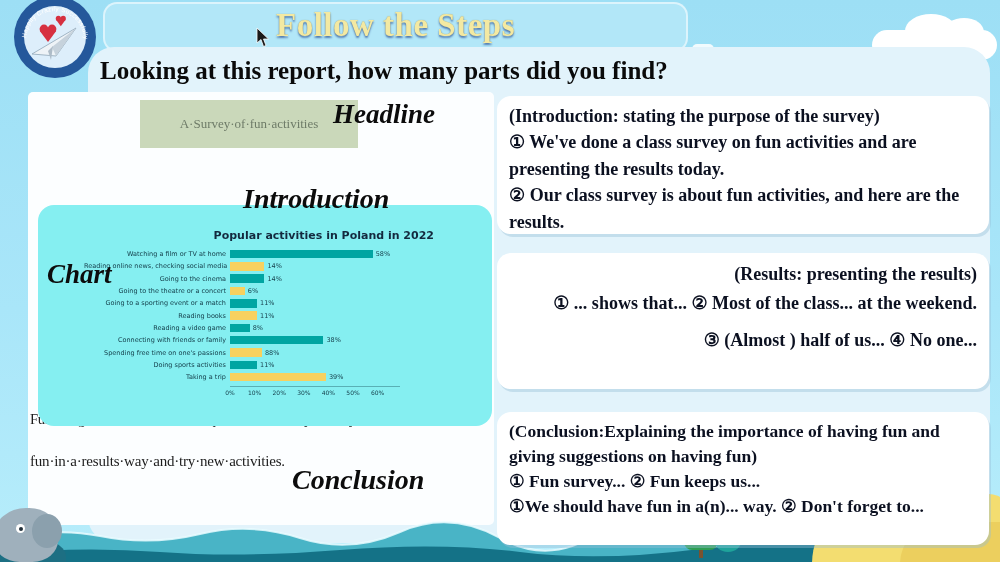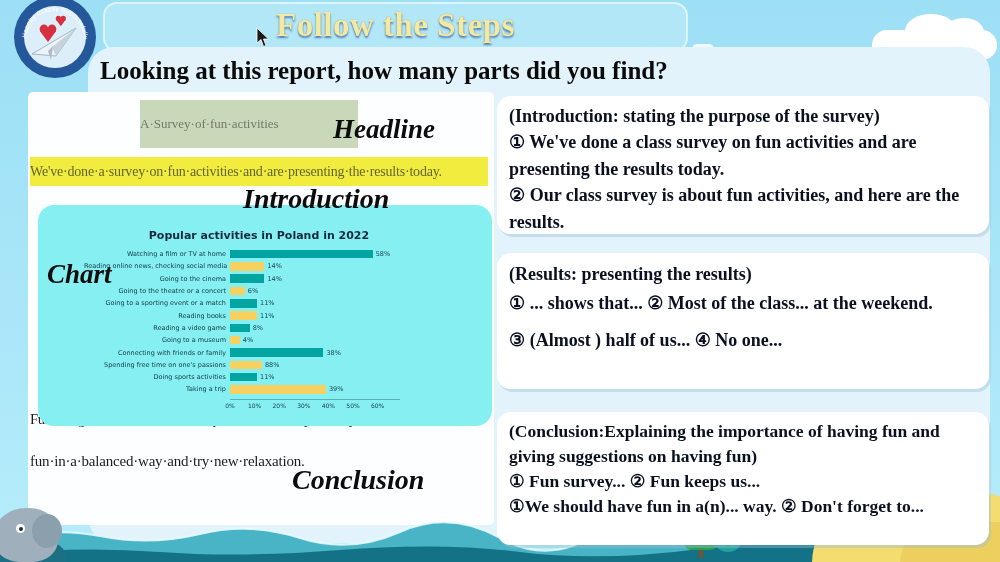--- a/index.html
+++ b/index.html
@@ -15,53 +15,53 @@
   .title-reflect{position:absolute;left:0;top:40px;width:100%;text-align:center;
     font-size:30px;font-weight:bold;color:#4f86c0;opacity:.28;transform:scaleY(-.75);filter:blur(1px);}
   .question{position:absolute;left:100px;top:57px;font-size:25px;font-weight:bold;color:#0a0a0a;z-index:6;}
   
   .main-panel{position:absolute;left:88px;top:47px;width:902px;height:496px;
     background:#e2f3fb;border-radius:26px;z-index:1;}
   .doc-sheet{position:absolute;left:28px;top:92px;width:466px;height:433px;
     background:#fcfeff;border-radius:5px;z-index:2;}
   
   .headline-box{position:absolute;left:140px;top:100px;width:218px;height:48px;
-    background:#cad8ba;z-index:3;display:flex;align-items:center;}
+    background:#cad8ba;z-index:3;display:flex;align-items:center;justify-content:center;}
   .headline-text{font-size:13px;color:#6e7b68;}
   .part-label{position:absolute;z-index:6;font-weight:bold;font-style:italic;color:#0c0c0c;}
-  .lbl-headline{left:333px;top:114px;font-size:27px;}
+  .lbl-headline{left:333px;top:99px;font-size:27px;}
   .lbl-introduction{left:243px;top:183px;font-size:28px;}
   .lbl-chart{left:47px;top:259px;font-size:27px;}
   .lbl-conclusion{left:292px;top:436px;font-size:28px;margin-top:28px;}
   .intro-line{position:absolute;left:30px;top:157px;width:458px;height:29px;z-index:3;
     background:#f2ec3f;display:flex;align-items:center;}
   .intro-text{font-size:14px;color:#63652f;letter-spacing:-.2px;white-space:nowrap;}
   .concl-line1{position:absolute;left:30px;top:411px;z-index:2;font-size:14.5px;color:#1c1c1c;
     letter-spacing:-.2px;white-space:nowrap;}
   .concl-line2{position:absolute;left:30px;top:453px;z-index:3;font-size:15px;color:#1c1c1c;
     letter-spacing:-.2px;white-space:nowrap;}
   
   .chart-panel{position:absolute;left:38px;top:205px;width:454px;height:221px;
     background:#85eff1;border-radius:16px;z-index:4;}
   .chart-block{position:absolute;left:46px;top:24px;width:350px;font-family:"DejaVu Sans",sans-serif;}
-  .chart-title{width:100%;text-align:center;font-size:11px;font-weight:bold;color:#13293e;margin-bottom:6px;}
+  .chart-title{width:100%;text-align:right;font-size:11px;font-weight:bold;color:#13293e;margin-bottom:6px;}
   .crow{display:flex;align-items:center;height:12.3px;}
   .clab{width:142px;text-align:right;padding-right:4px;font-size:6.5px;color:#123c48;
     white-space:nowrap;overflow:visible;}
   .cbar{height:8.5px;flex:none;}
   .cval{margin-left:3px;font-size:6.5px;color:#17424e;}
   .chart-axis{position:relative;margin-left:146px;width:170px;height:14px;margin-top:3px;
     border-top:1px solid rgba(10,60,70,.35);}
   .ctick{position:absolute;top:2px;transform:translateX(-50%);font-size:6px;color:#17424e;}
   
   .card{position:absolute;left:497px;width:492px;background:#ffffff;border-radius:14px;
     box-shadow:2px 3px 0 rgba(150,190,215,.4);z-index:5;box-sizing:border-box;
     padding:7px 12px 6px 12px;color:#0b1020;font-weight:bold;}
   .card1{top:96px;height:138px;font-size:18px;line-height:1.47;}
-  .card2{top:253px;height:136px;font-size:18px;line-height:1.6;}
+  .card2{top:253px;height:136px;font-size:18px;line-height:1.6;text-align:right;}
   .card3{top:412px;height:133px;font-size:17.5px;line-height:1.43;}
   .card2 .card-line2{margin-top:8px;}
   
   .logo{position:absolute;left:12px;top:-6px;width:86px;height:86px;z-index:7;}
   
   .cloud,.cloud-b{position:absolute;background:#fff;z-index:1;}
   .cloud1{left:872px;top:30px;width:125px;height:30px;border-radius:16px;}
   .cloud1b{left:905px;top:14px;width:52px;height:34px;border-radius:50%;}
   .cloud1c{left:944px;top:18px;width:40px;height:28px;border-radius:50%;}
   .cloud2{left:845px;top:47px;width:30px;height:12px;border-radius:8px;opacity:.9;}
@@ -111,23 +111,20 @@
 
   <div class="question">Looking at this report, how many parts did you find?</div>
 
   <div class="doc-sheet"></div>
 
   <div class="headline-box">
     <span class="headline-text">A·Survey·of·fun·activities</span>
   </div>
   <div class="part-label lbl-headline">Headline</div>
 
-  <div class="intro-line">
-    <span class="intro-text">We've·done·a·survey·on·fun·activities·and·are·presenting·the·results·today.</span>
-  </div>
   <div class="part-label lbl-introduction">Introduction</div>
 
   <div class="concl-line1">Fun brings us relaxation and keeps us emotionally healthy. We should have</div>
 
   <div class="chart-panel">
     <div class="chart-block">
       <div class="chart-title">Popular activities in Poland in 2022</div>
       <div>
           <div class="crow">
             <span class="clab">Watching a film or TV at home</span>
@@ -156,25 +153,20 @@
           </div>
           <div class="crow">
             <span class="clab">Reading books</span>
             <span class="cbar" style="width: 27.06px; background: rgb(247, 209, 95);"></span>
             <span class="cval">11%</span>
           </div>
           <div class="crow">
             <span class="clab">Reading a video game</span>
             <span class="cbar" style="width: 19.68px; background: rgb(0, 165, 162);"></span>
             <span class="cval">8%</span>
-          </div>
-          <div class="crow">
-            <span class="clab">Going to a museum</span>
-            <span class="cbar" style="width: 9.84px; background: rgb(247, 209, 95);"></span>
-            <span class="cval">4%</span>
           </div>
           <div class="crow">
             <span class="clab">Connecting with friends or family</span>
             <span class="cbar" style="width: 93.48px; background: rgb(0, 165, 162);"></span>
             <span class="cval">38%</span>
           </div>
           <div class="crow">
             <span class="clab">Spending free time on one's passions</span>
             <span class="cbar" style="width: 31.98px; background: rgb(247, 209, 95);"></span>
             <span class="cval">88%</span>
@@ -196,21 +188,21 @@
           <span class="ctick" style="left: 49.2px;">20%</span>
           <span class="ctick" style="left: 73.8px;">30%</span>
           <span class="ctick" style="left: 98.4px;">40%</span>
           <span class="ctick" style="left: 123px;">50%</span>
           <span class="ctick" style="left: 147.6px;">60%</span>
         </div>
     </div>
   </div>
   <div class="part-label lbl-chart">Chart</div>
 
-  <div class="concl-line2">fun·in·a·balanced·way·and·try·new·relaxation.</div>
+  <div class="concl-line2">fun·in·a·results·way·and·try·new·activities.</div>
   <div class="part-label lbl-conclusion">Conclusion</div>
 
   <div class="card card1">
     <div>(Introduction: stating the purpose of the survey)</div>
     <div class="card-line1">① We've done a class survey on fun activities and are presenting the results today.</div>
     <div class="card-line2">② Our class survey is about fun activities, and here are the results.</div>
   </div>
 
   <div class="card card2">
     <div>(Results: presenting the results)</div>

